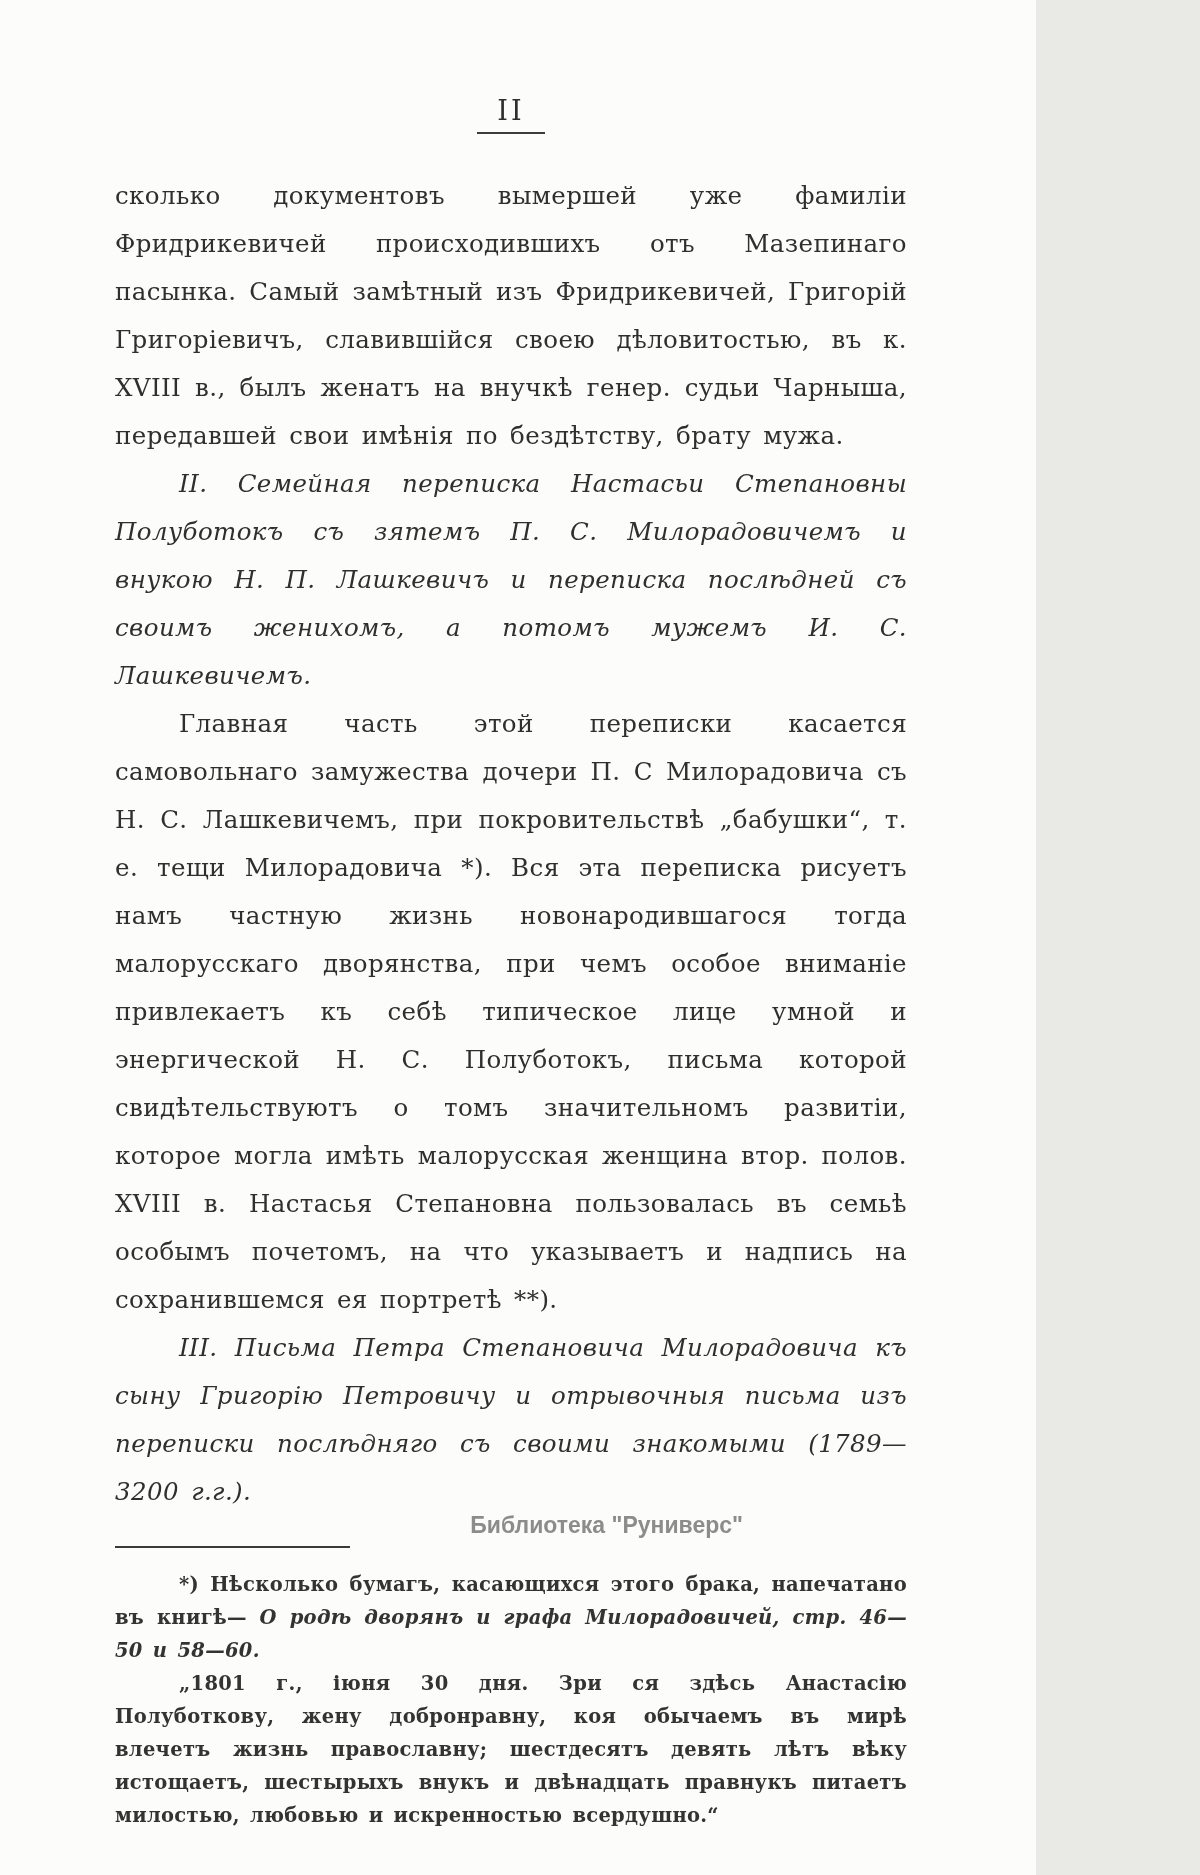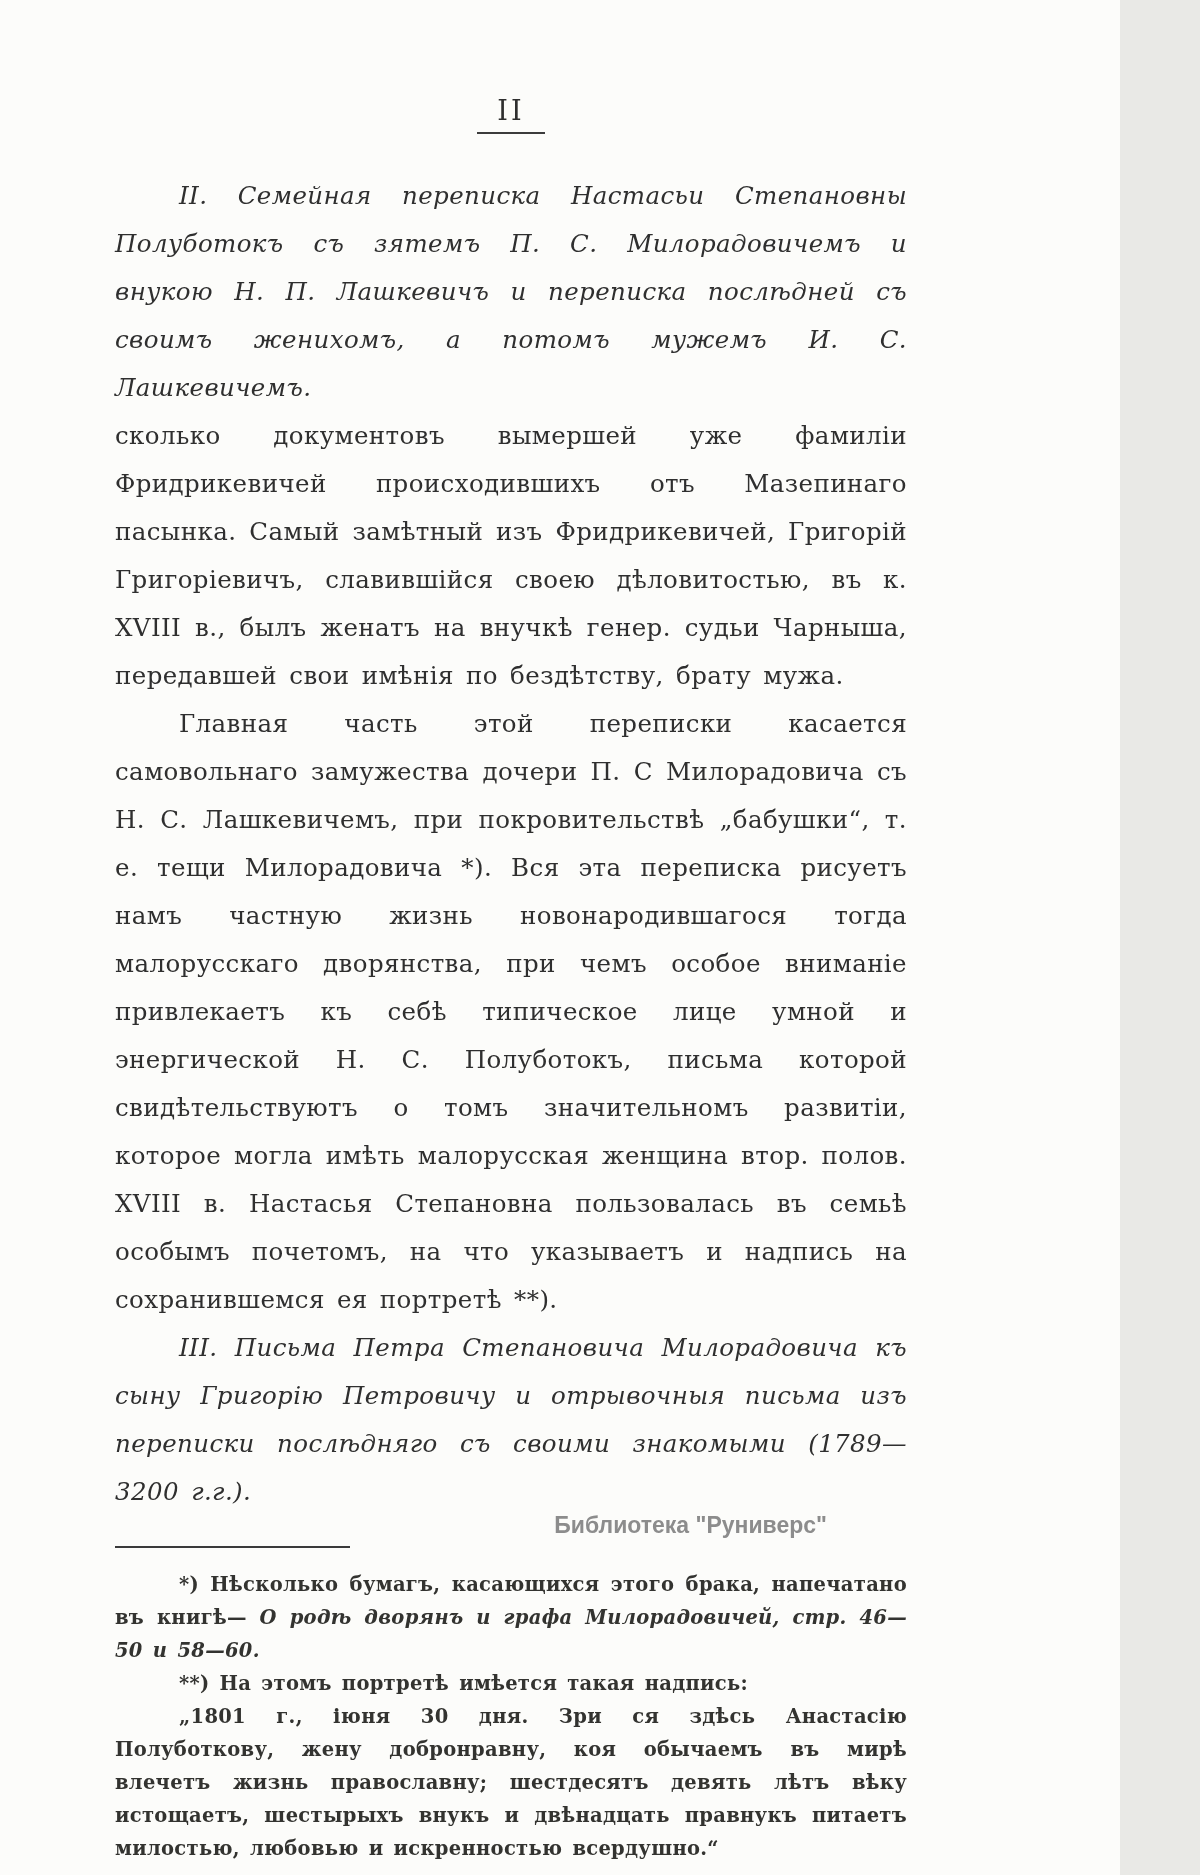--- a/index.html
+++ b/index.html
@@ -5,21 +5,21 @@
   * { margin: 0; padding: 0; box-sizing: border-box; }
 
   html, body {
     width: 1200px;
     background: #e9e9e6;
     font-family: "DejaVu Serif", "Liberation Serif", serif;
   }
 
   .page {
     position: relative;
-    width: 1120px;
+    width: 1036px;
     height: 1875px;
     background: #fcfcfa;
     color: #2f2f2f;
     overflow: hidden;
   }
 
   .content-column {
     position: absolute;
     left: 115px;
     top: 95px;
@@ -85,34 +85,31 @@
 
 <div class="page">
 
   <div class="content-column">
 
     <div class="page-number-wrap">
       <div class="page-number">II</div>
     </div>
 
     <div class="text-block">
+      <p class="para no-indent">сколько документовъ вымершей уже фамиліи Фридрикевичей происходившихъ отъ Мазепинаго пасынка. Самый замѣтный изъ Фридрикевичей, Григорій Григоріевичъ, славившійся своею дѣловитостью, въ к. XVIII в., былъ женатъ на внучкѣ генер. судьи Чарныша, передавшей свои имѣнія по бездѣтству, брату мужа.</p>
       <p class="para italic">II. Семейная переписка Настасьи Степановны Полуботокъ съ зятемъ П. С. Милорадовичемъ и внукою Н. П. Лашкевичъ и переписка послѣдней съ своимъ женихомъ, а потомъ мужемъ И. С. Лашкевичемъ.</p>
-      <p class="para no-indent">сколько документовъ вымершей уже фамиліи Фридрикевичей происходившихъ отъ Мазепинаго пасынка. Самый замѣтный изъ Фридрикевичей, Григорій Григоріевичъ, славившійся своею дѣловитостью, въ к. XVIII в., былъ женатъ на внучкѣ генер. судьи Чарныша, передавшей свои имѣнія по бездѣтству, брату мужа.</p>
       <p class="para">Главная часть этой переписки касается самовольнаго замужества дочери П. С Милорадовича съ Н. С. Лашкевичемъ, при покровительствѣ „бабушки“, т. е. тещи Милорадовича *). Вся эта переписка рисуетъ намъ частную жизнь новонародившагося тогда малорусскаго дворянства, при чемъ особое вниманіе привлекаетъ къ себѣ типическое лице умной и энергической Н. С. Полуботокъ, письма которой свидѣтельствуютъ о томъ значительномъ развитіи, которое могла имѣть малорусская женщина втор. полов. XVIII в. Настасья Степановна пользовалась въ семьѣ особымъ почетомъ, на что указываетъ и надпись на сохранившемся ея портретѣ **).</p>
       <p class="para italic">III. Письма Петра Степановича Милорадовича къ сыну Григорію Петровичу и отрывочныя письма изъ переписки послѣдняго съ своими знакомыми (1789—3200 г.г.).</p>
     </div>
 
     <div class="footnote-rule"></div>
 
     <div class="footnotes">
       <p class="footnote">
         <span>*) Нѣсколько бумагъ, касающихся этого брака, напечатано въ книгѣ— </span><em>О родѣ дворянъ и графа Милорадовичей, стр. 46—50 и 58—60.</em>
-      </p>
-      <p class="footnote">
-        <span>**) На этомъ портретѣ имѣется такая надпись:</span>
       </p>
       <p class="footnote">
         <span>„1801 г., іюня 30 дня. Зри ся здѣсь Анастасію Полуботкову, жену добронравну, коя обычаемъ въ мирѣ влечетъ жизнь православну; шестдесятъ девять лѣтъ вѣку истощаетъ, шестырыхъ внукъ и двѣнадцать правнукъ питаетъ милостью, любовью и искренностью всердушно.“</span>
       </p>
 
     </div>
 
   </div>
 
   <div class="watermark">Библиотека "Руниверс"</div>

